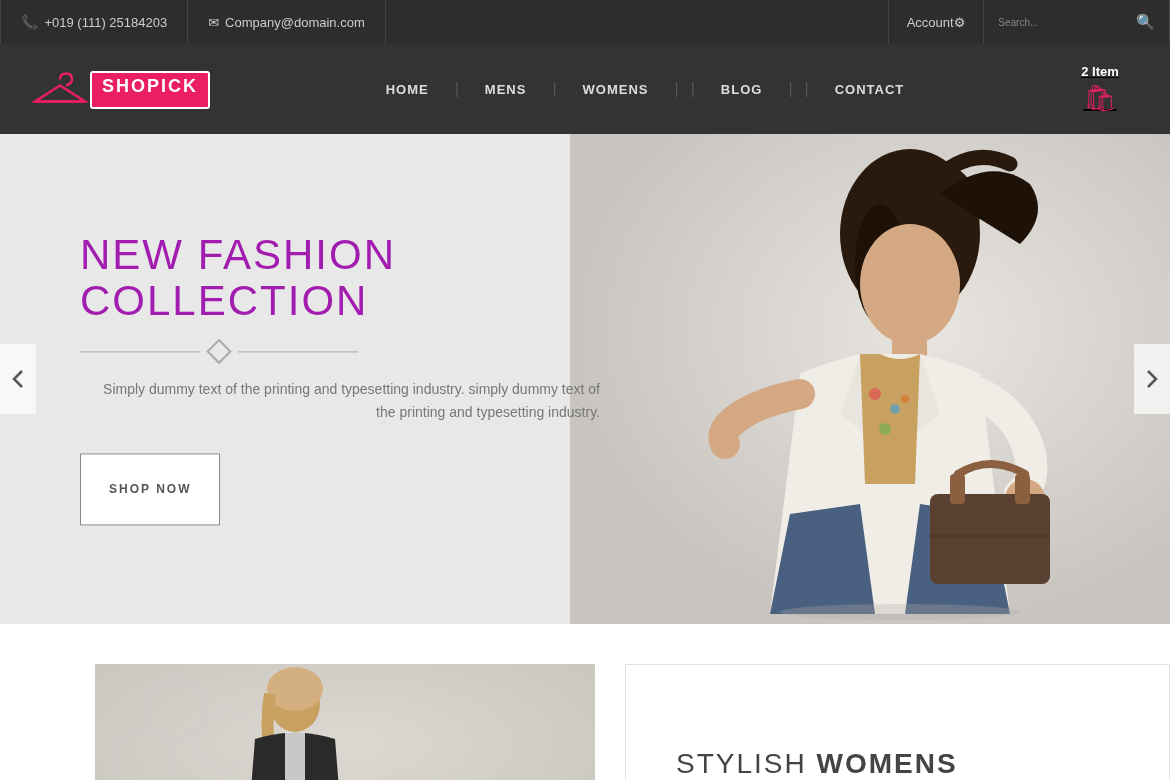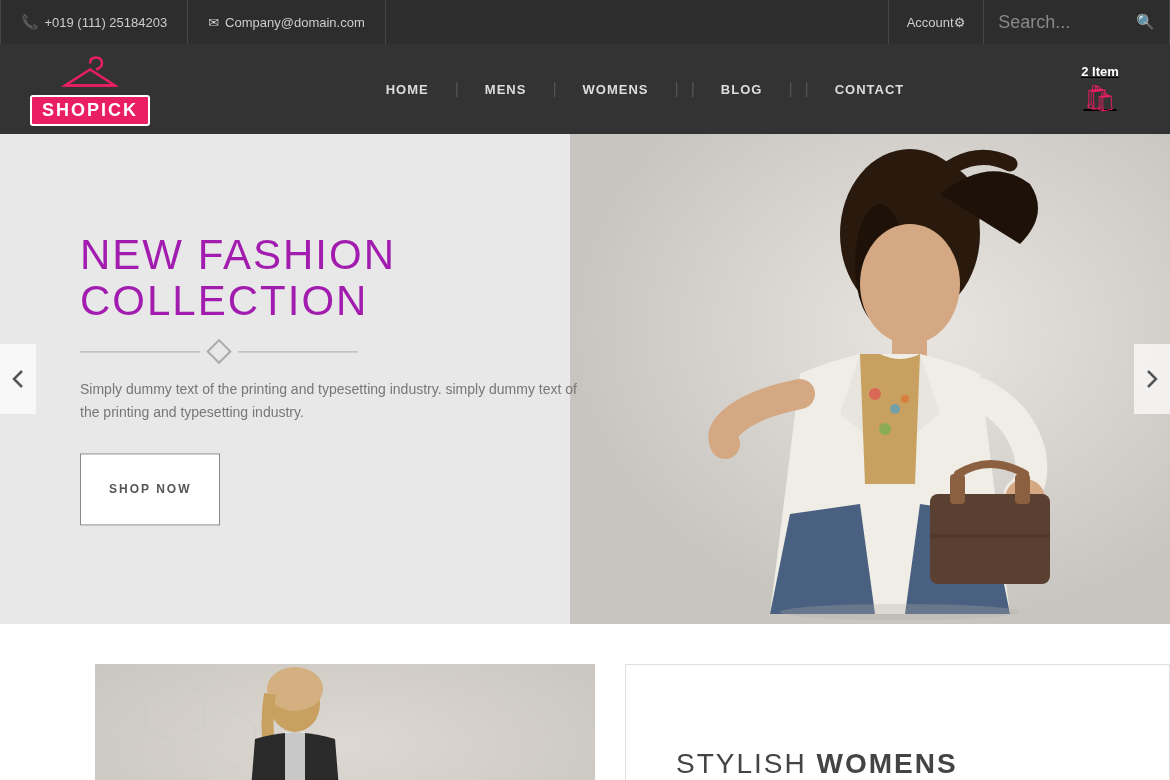--- a/index.html
+++ b/index.html
@@ -54,21 +54,21 @@
       height: 44px;
       border-left: 1px solid #444;
       border-right: 1px solid #444;
       gap: 8px;
     }
     .search-section input {
       background: transparent;
       border: none;
       outline: none;
       color: #0ea5e9;
-      font-size: 18px;
+      font-size: 10px;
       width: 130px;
     }
     .search-section input::placeholder { color: #888; }
     .search-icon-btn {
       background: none;
       border: none;
       cursor: pointer;
       color: #ccc;
       font-size: 15px;
     }
@@ -82,22 +82,21 @@
       padding: 0 30px;
       position: relative;
     }
     .logo-area {
       display: flex;
       align-items: center;
       width: 200px;
     }
     .logo-hanger {
       display: flex;
-      flex-direction: column;
-      align-items: center;
+      flex-direction: row;
     }
     .logo-hanger svg {
       width: 60px;
       height: 40px;
     }
     .logo-text {
       background: #e91e63;
       color: #fff;
       font-size: 18px;
       font-weight: 900;
@@ -193,21 +192,21 @@
     .hero-diamond {
       width: 18px;
       height: 18px;
       border: 2px solid #aaa;
       transform: rotate(45deg);
     }
     .hero-desc {
       color: #777;
       font-size: 14px;
       line-height: 1.6;
-      text-align: left;
+      text-align: right;
       margin-bottom: 30px;
     }
     .shop-now-btn {
       display: inline-block;
       border: 1px solid #888;
       color: #555;
       background: #fff;
       font-size: 12px;
       font-weight: 600;
       letter-spacing: 2px;

